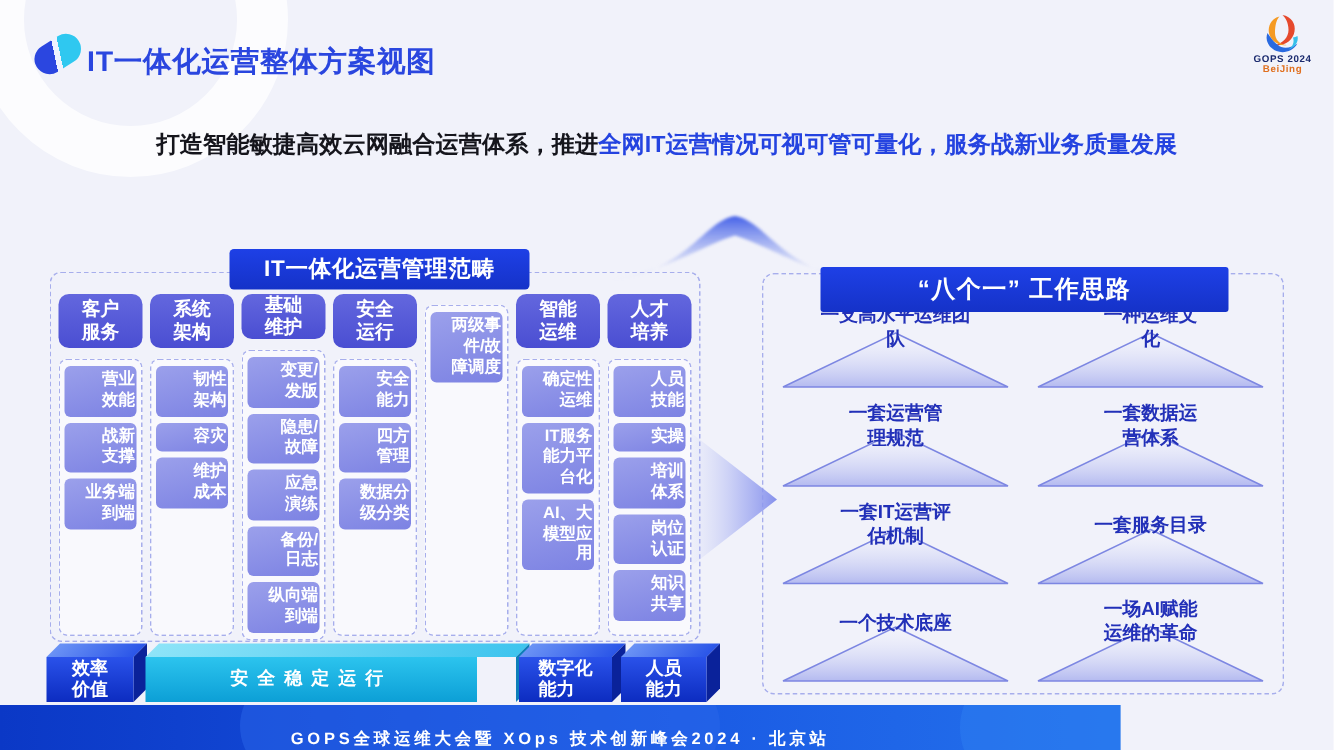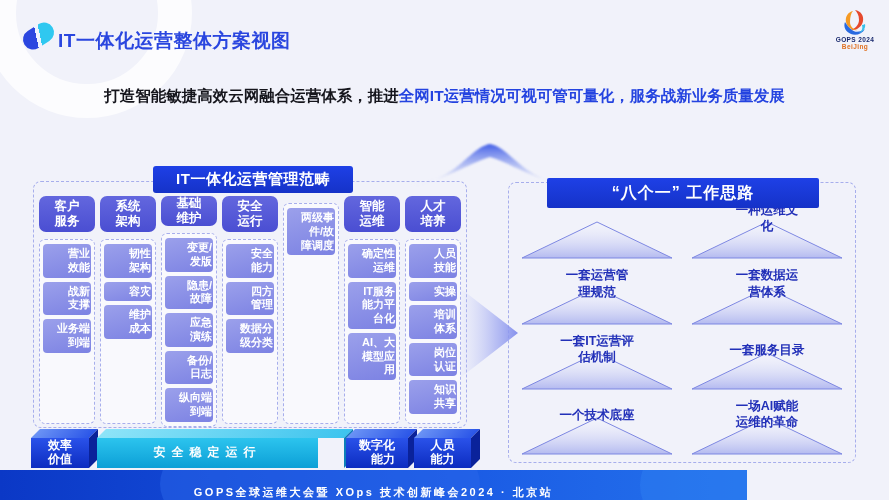--- a/index.html
+++ b/index.html
@@ -43,21 +43,21 @@
     font-size:11px; font-weight:bold; line-height:1.25; text-align:right; padding:3px 1px; white-space:pre-line; }
 
   
   .chevron { position:absolute; left:458px; top:286px; z-index:2; }
 
   
   .box3d { position:absolute; top:429px; height:39px; }
   .face-top { position:absolute; left:0; top:0; height:9px; transform:skewX(-45deg); transform-origin:bottom left; }
   .face-right { position:absolute; top:9px; width:9px; height:30px; transform:skewY(-45deg); transform-origin:top left; }
   .face-front { position:absolute; left:0; top:9px; height:30px; color:#fff; font-size:12px; font-weight:bold;
-    line-height:1.15; text-align:right; display:flex; align-items:center; justify-content:center; white-space:pre-line; }
+    line-height:1.15; text-align:left; display:flex; align-items:center; justify-content:center; white-space:pre-line; }
   .blue3d .face-front { background:linear-gradient(180deg,#2a52ea,#0c2cc0); }
   .blue3d .face-top { background:linear-gradient(90deg,#6b93f5,#2a55e8); }
   .blue3d .face-right { background:#0a229a; }
   .cyan3d .face-front { background:linear-gradient(180deg,#2cc4ee,#0c9fd6); letter-spacing:6px; }
   .cyan3d .face-top { background:linear-gradient(90deg,#8ee4f8,#3ec4ee); }
   .cyan3d .face-right { background:#0d7fb8; }
 
   
   .right-dashed { position:absolute; left:508px; top:182px; width:348px; height:281px;
     border:1.5px dashed #a7aeec; border-radius:8px; }
@@ -237,20 +237,22 @@
     <div class="face-right" style="left:57px;"></div>
     <div class="face-front" style="width:57px;">人员
 能力</div>
   </div>
 
   <div class="right-dashed"></div>
   <div class="right-header">“八个一” 工作思路</div>
 
   <div class="right-grid">
     <div class="tri-cell">
+      <div class="tri-text">一支高水平运维团
+队</div>
       <svg width="152" height="38" viewBox="0 0 152 38">
         <defs>
           <linearGradient id="triGrad" x1="0" y1="0" x2="0" y2="1">
             <stop offset="0" stop-color="#f6f7fd" stop-opacity="0.3"></stop>
             <stop offset="1" stop-color="#b4baf0"></stop>
           </linearGradient>
         </defs>
         <polygon points="76,1 151,37 1,37" fill="url(#triGrad)" stroke="#7d87e2" stroke-width="1"></polygon>
       </svg>
     </div>

